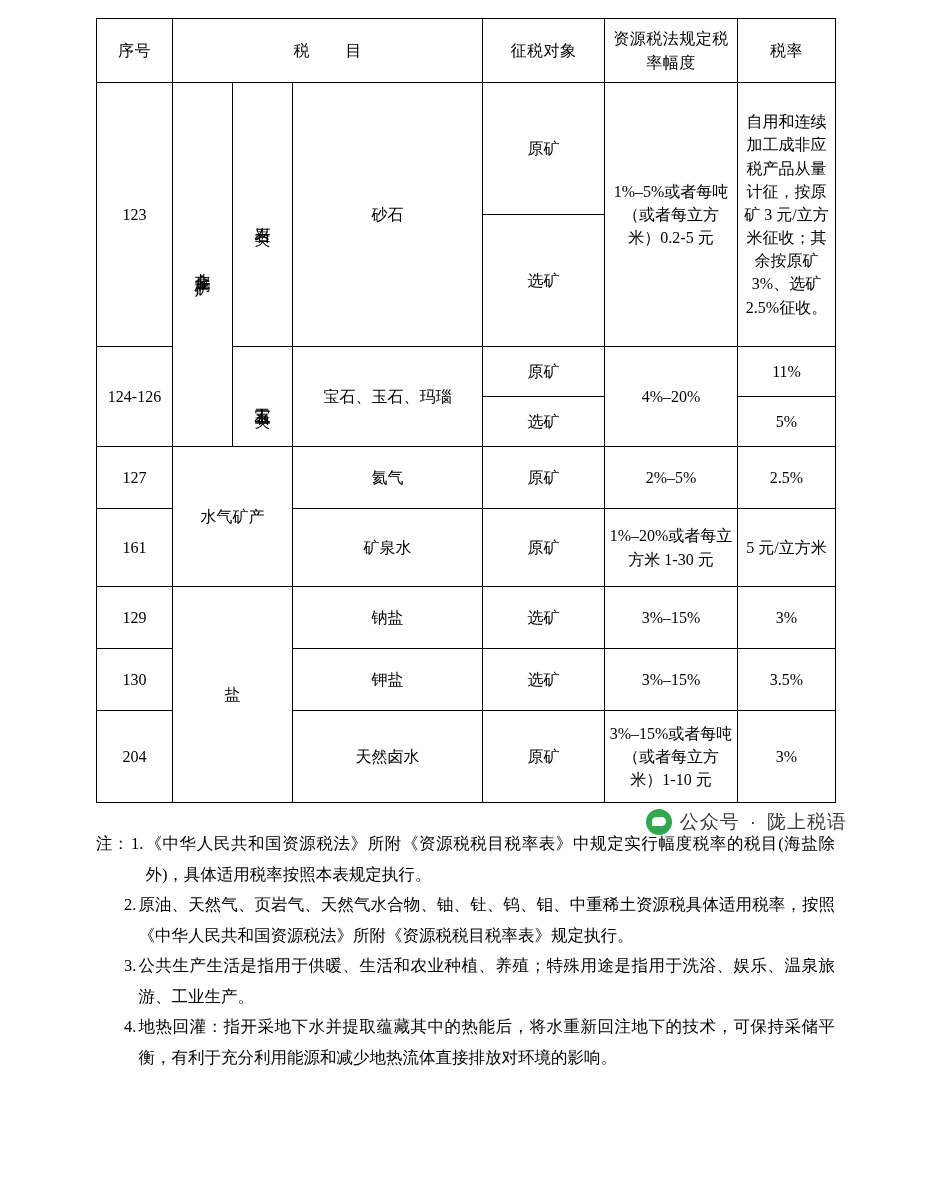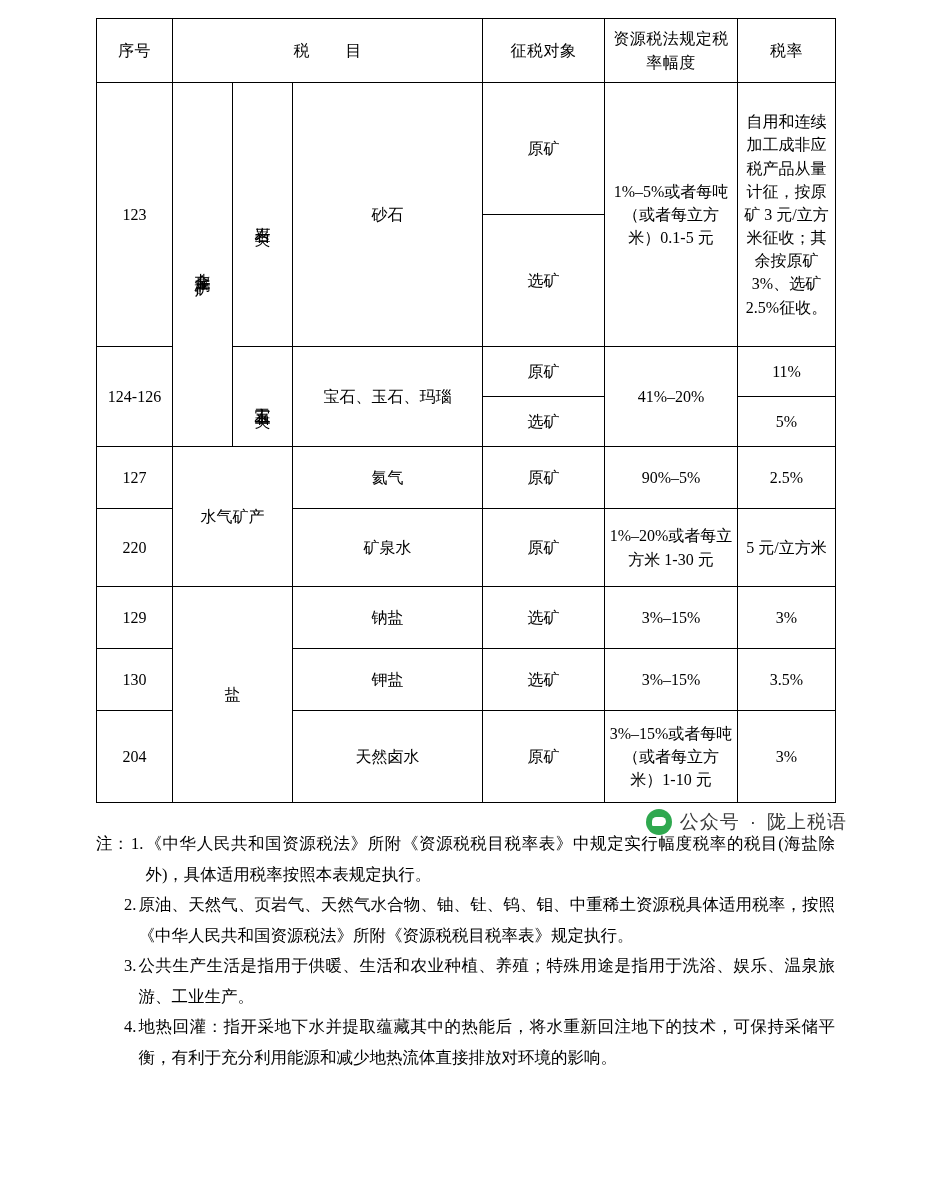--- a/index.html
+++ b/index.html
@@ -151,55 +151,55 @@
       <tr>
         <td rowspan="2">123</td>
         <td rowspan="4">
           <span class="vtext">非金属矿产</span>
         </td>
         <td rowspan="2">
           <span class="vtext">岩石类</span>
         </td>
         <td rowspan="2">砂石</td>
         <td style="height:132px;">原矿</td>
-        <td rowspan="2" class="small-wrap">1%–5%或者每吨（或者每立方米）0.1-5 元</td>
+        <td rowspan="2" class="small-wrap">1%–5%或者每吨（或者每立方米）0.2-5 元</td>
         <td rowspan="2" class="cell-left small-wrap">自用和连续加工成非应税产品从量计征，按原矿 3 元/立方米征收；其余按原矿 3%、选矿 2.5%征收。</td>
       </tr>
       <tr>
         <td style="height:132px;">选矿</td>
       </tr>
 
       <tr>
         <td rowspan="2">124-126</td>
         <td rowspan="2">
           <span class="vtext">宝玉石类</span>
         </td>
         <td rowspan="2">宝石、玉石、玛瑙</td>
         <td style="height:50px;">原矿</td>
-        <td rowspan="2">41%–20%</td>
+        <td rowspan="2">4%–20%</td>
         <td>11%</td>
       </tr>
       <tr>
         <td style="height:50px;">选矿</td>
         <td>5%</td>
       </tr>
 
       <tr>
         <td style="height:62px;font-family:Liberation Serif, serif;">127</td>
         <td rowspan="2" colspan="2">
           <span>水气矿产</span>
         </td>
         <td>氦气</td>
         <td>原矿</td>
-        <td>90%–5%</td>
+        <td>2%–5%</td>
         <td>2.5%</td>
       </tr>
 
       <tr>
-        <td style="height:78px;">220</td>
+        <td style="height:78px;">161</td>
         <td>矿泉水</td>
         <td>原矿</td>
         <td class="cell-left small-wrap">1%–20%或者每立方米 1-30 元</td>
         <td class="small-wrap">5 元/立方米</td>
       </tr>
 
       <tr>
         <td style="height:62px;">129</td>
         <td rowspan="3" colspan="2">
           <span>盐</span>

